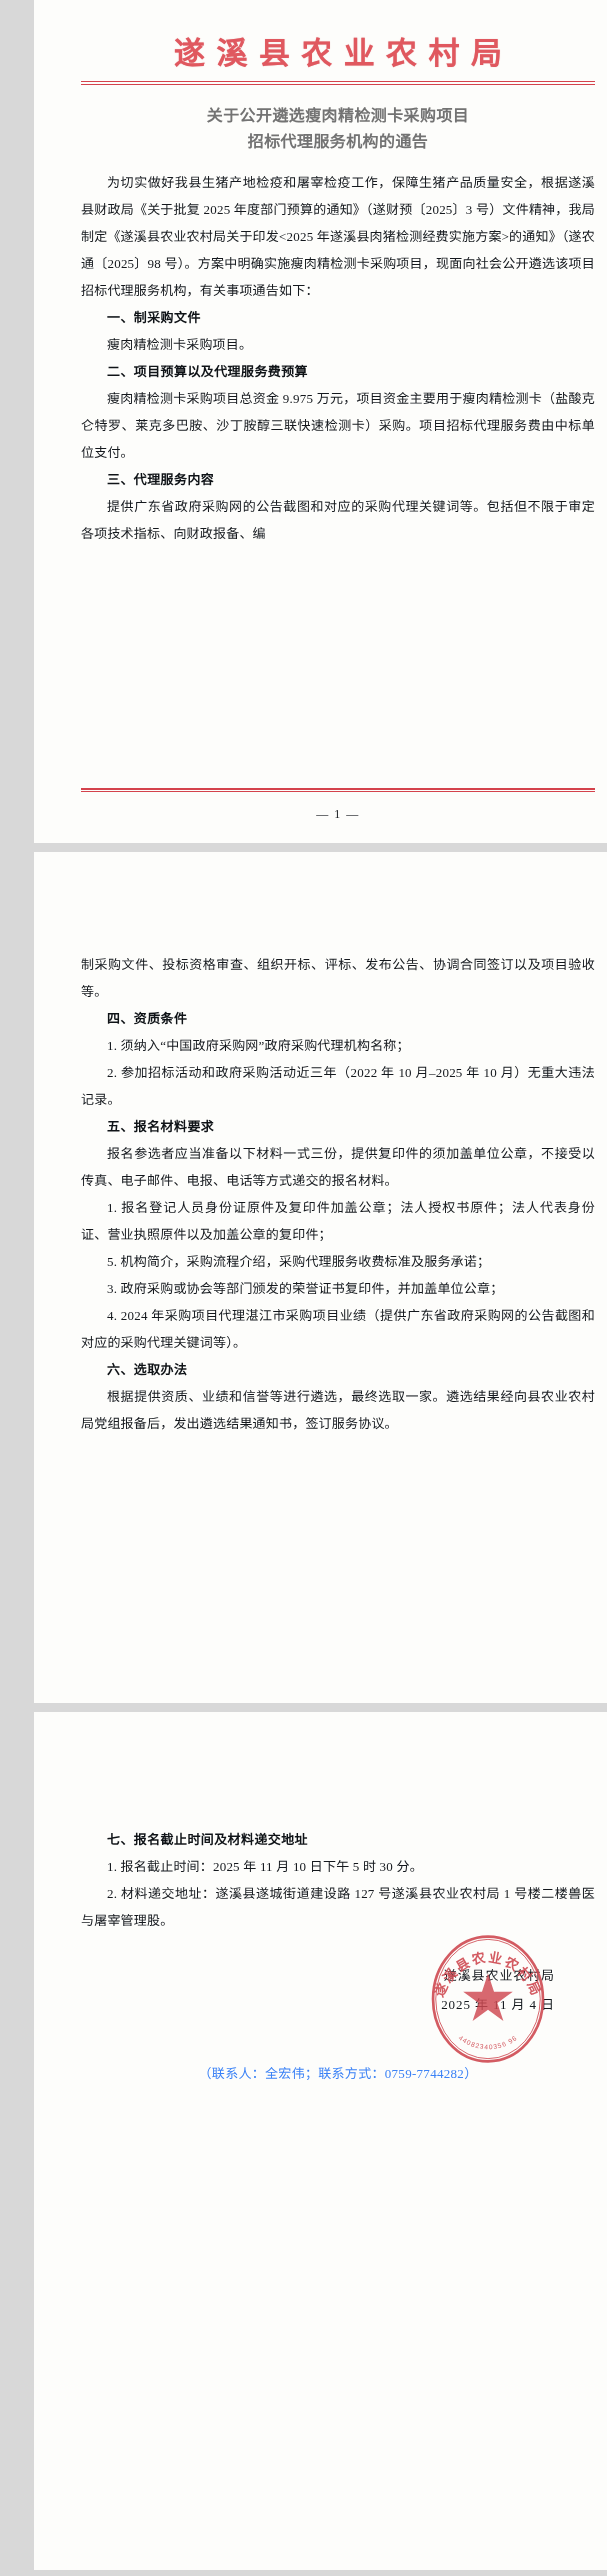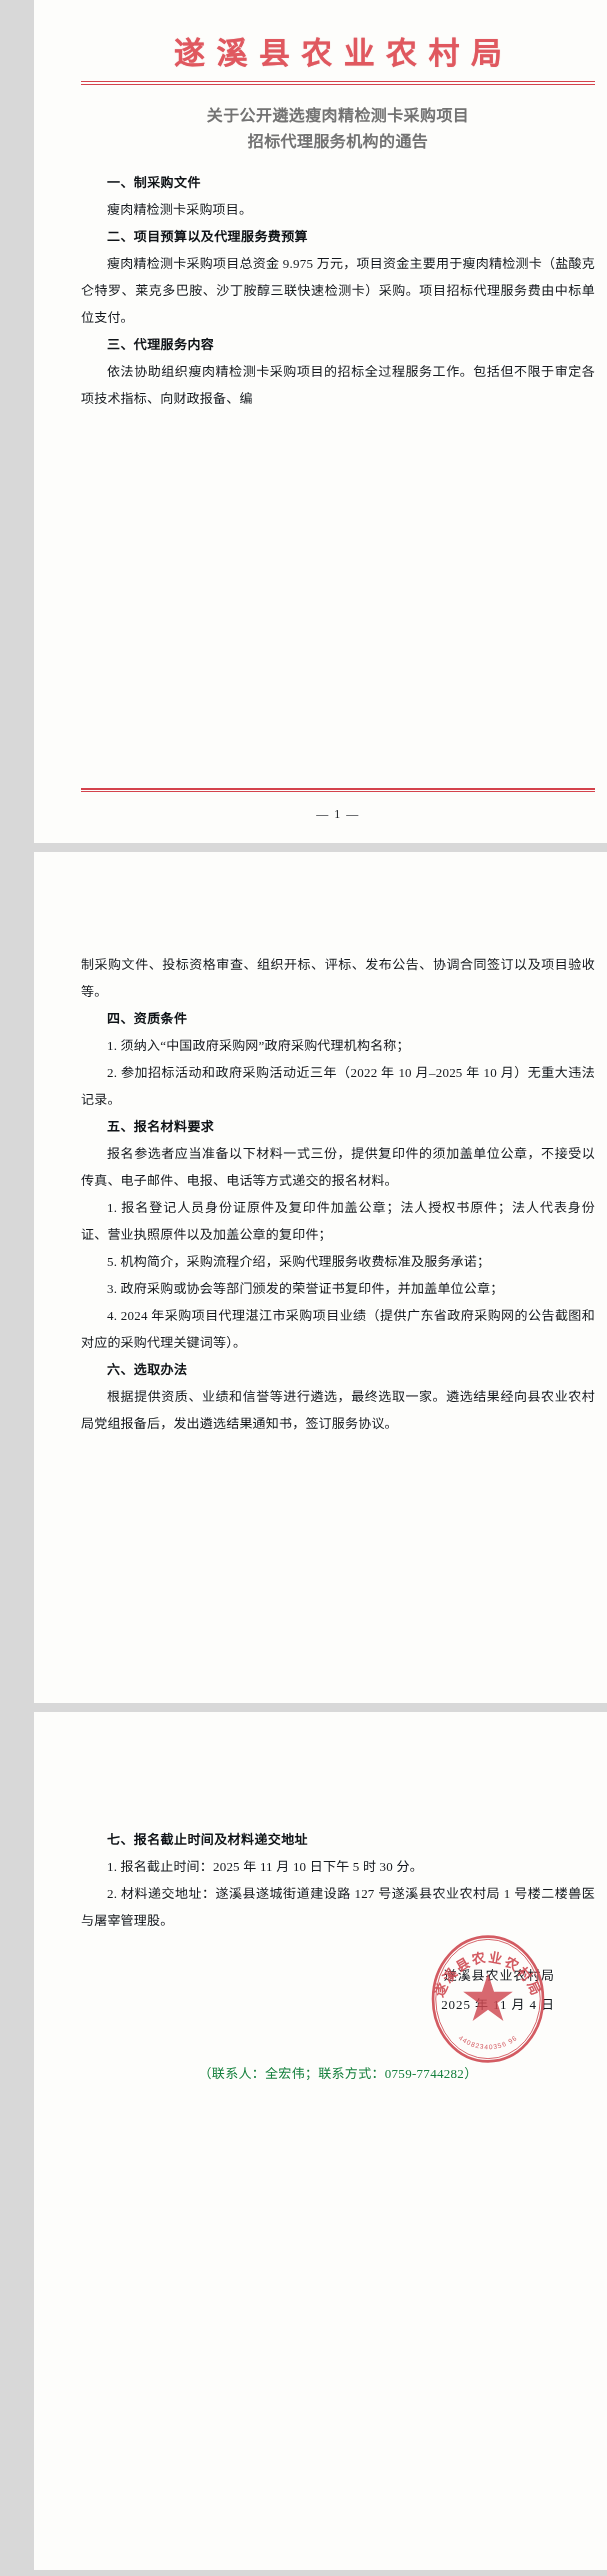--- a/index.html
+++ b/index.html
@@ -164,21 +164,21 @@
     right: 40px;
     top: -29px;
     z-index: 2;
     pointer-events: none;
     opacity: 0.9;
   }
   .contact-line {
     margin-top: 44px;
     text-align: center;
     font-size: 13px;
-    color: #15803d;
+    color: #3b82f6;
     letter-spacing: 0.3px;
   }
 </style>
 </head>
 <body>
 
 <div id="root">
 
   <section class="page" id="page-1">
     <div class="page-inner">
@@ -187,26 +187,27 @@
         <div class="letterhead-title">遂溪县农业农村局</div>
         <div class="red-rule"></div>
       </div>
 
       <div class="doc-title">
         <div>关于公开遴选瘦肉精检测卡采购项目</div>
         <div>招标代理服务机构的通告</div>
       </div>
 
       <div class="body">
+        <p>为切实做好我县生猪产地检疫和屠宰检疫工作，保障生猪产品质量安全，根据遂溪县财政局《关于批复 2025 年度部门预算的通知》（遂财预〔2025〕3 号）文件精神，我局制定《遂溪县农业农村局关于印发&lt;2025 年遂溪县肉猪检测经费实施方案&gt;的通知》（遂农通〔2025〕98 号）。方案中明确实施瘦肉精检测卡采购项目，现面向社会公开遴选该项目招标代理服务机构，有关事项通告如下：</p>
         <h3>一、制采购文件</h3>
         <p>瘦肉精检测卡采购项目。</p>
         <h3>二、项目预算以及代理服务费预算</h3>
         <p>瘦肉精检测卡采购项目总资金 9.975 万元，项目资金主要用于瘦肉精检测卡（盐酸克仑特罗、莱克多巴胺、沙丁胺醇三联快速检测卡）采购。项目招标代理服务费由中标单位支付。</p>
         <h3>三、代理服务内容</h3>
-        <p>依法协助组织瘦肉精检测卡采购项目的招标全过程服务工作。包括但不限于审定各项技术指标、向财政报备、编</p>
+        <p>提供广东省政府采购网的公告截图和对应的采购代理关键词等。包括但不限于审定各项技术指标、向财政报备、编</p>
       </div>
 
       <div class="page-foot">
         <div class="foot-rule"></div>
         <div class="foot-num">— 1 —</div>
       </div>
 
     </div>
   </section>
 

